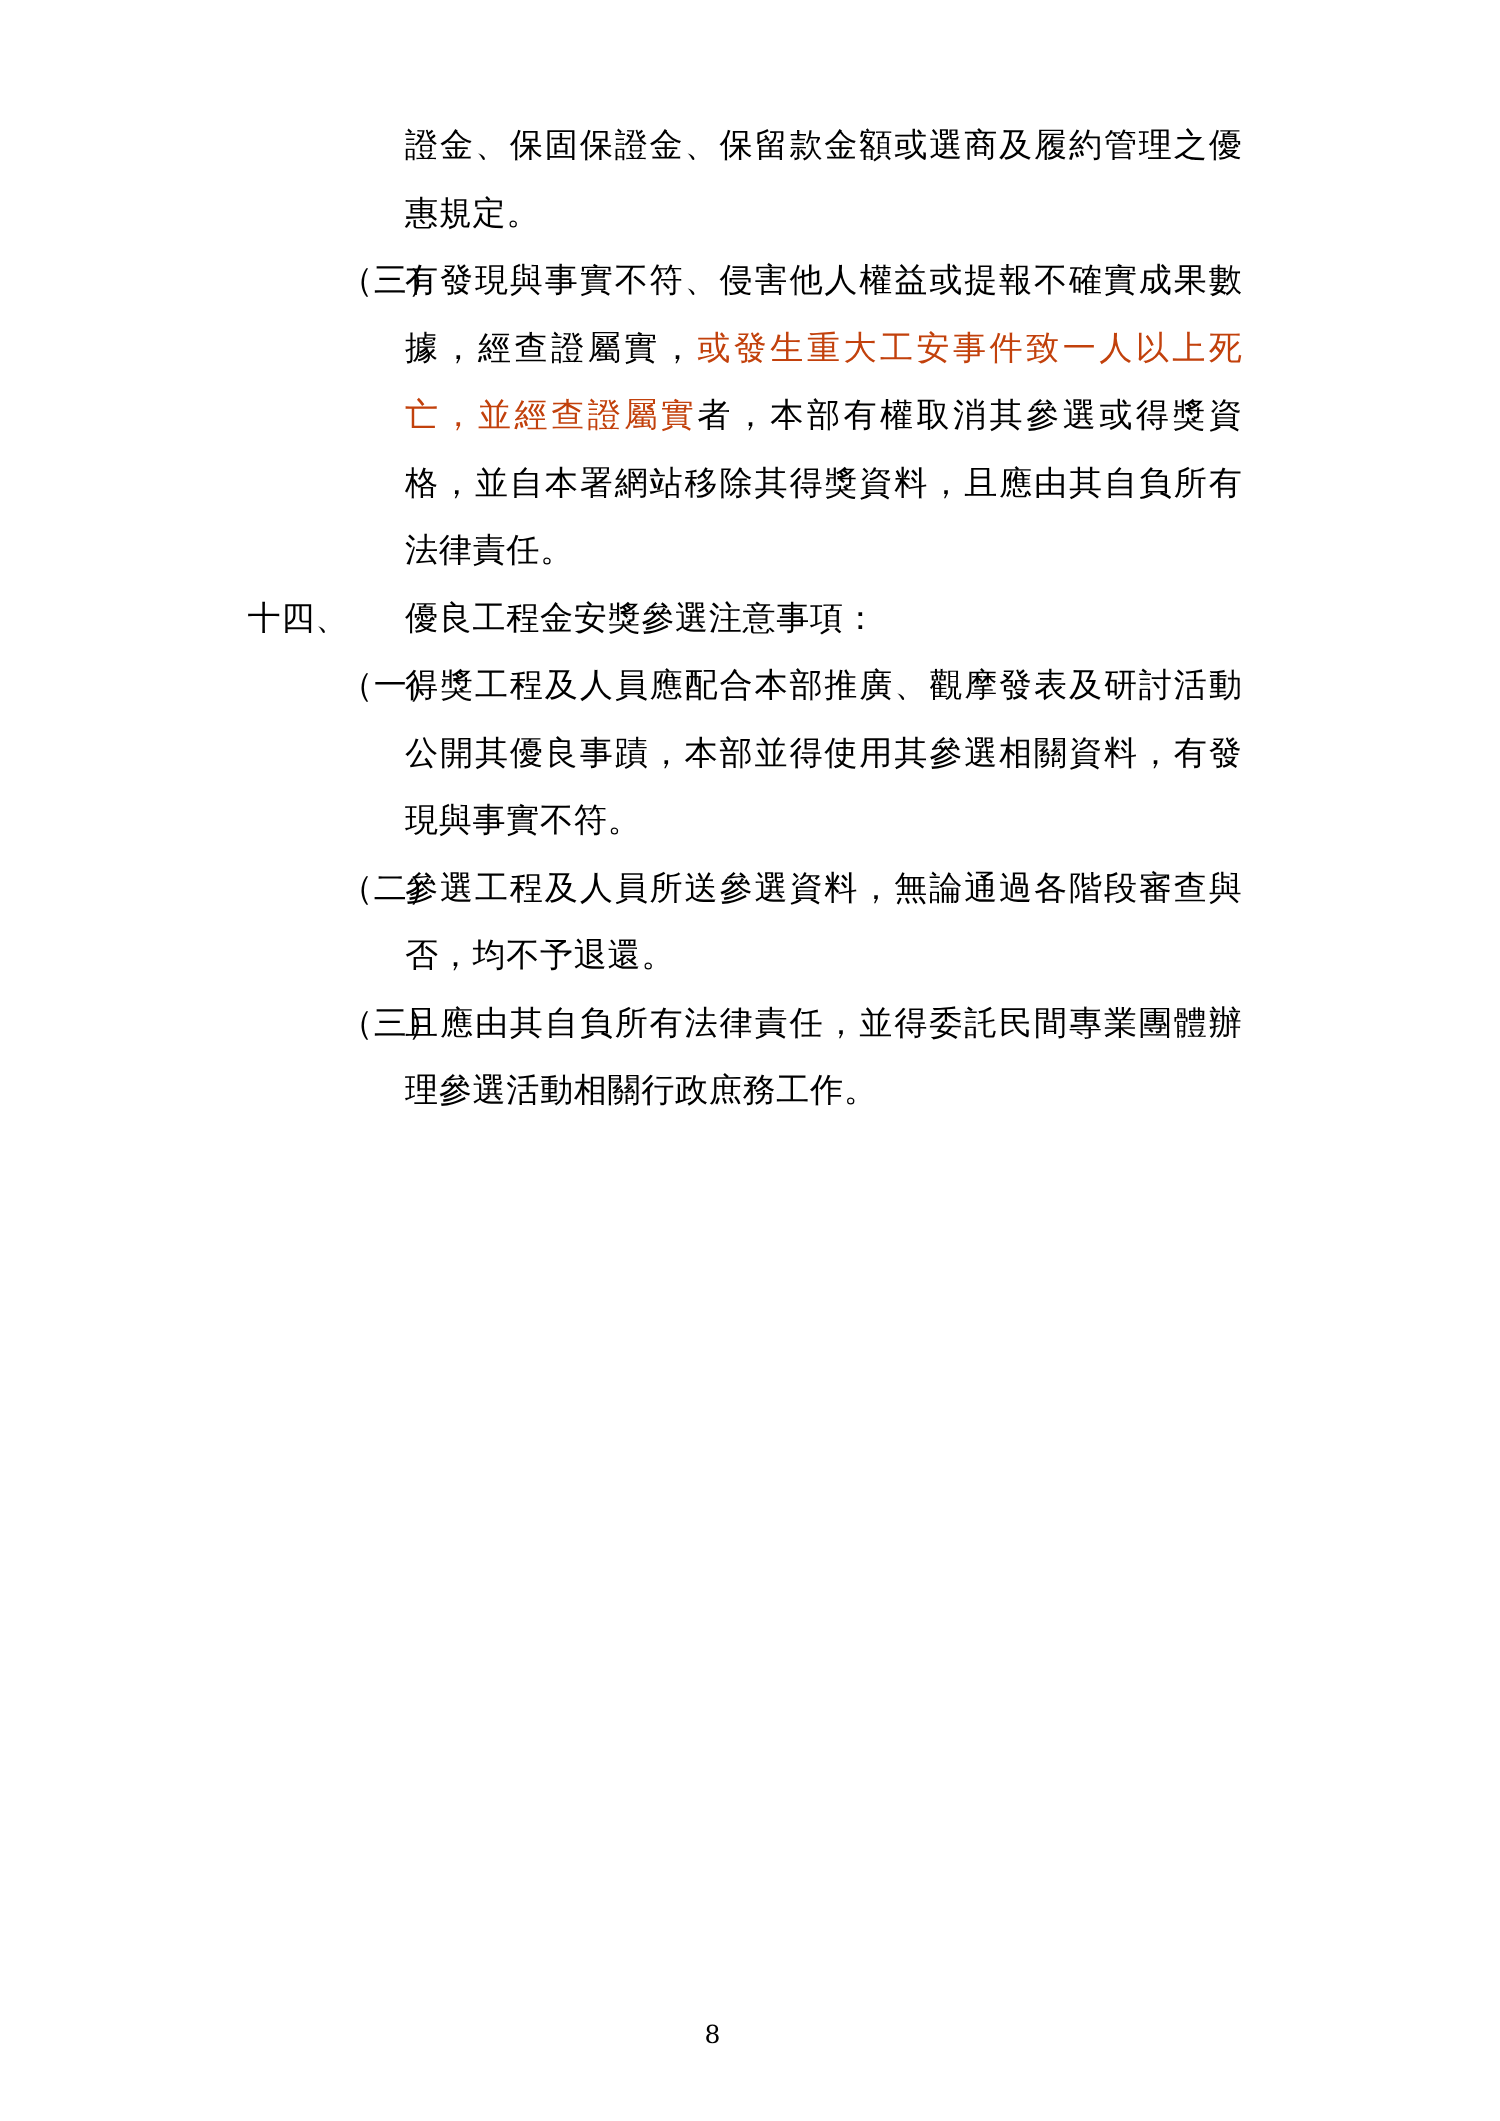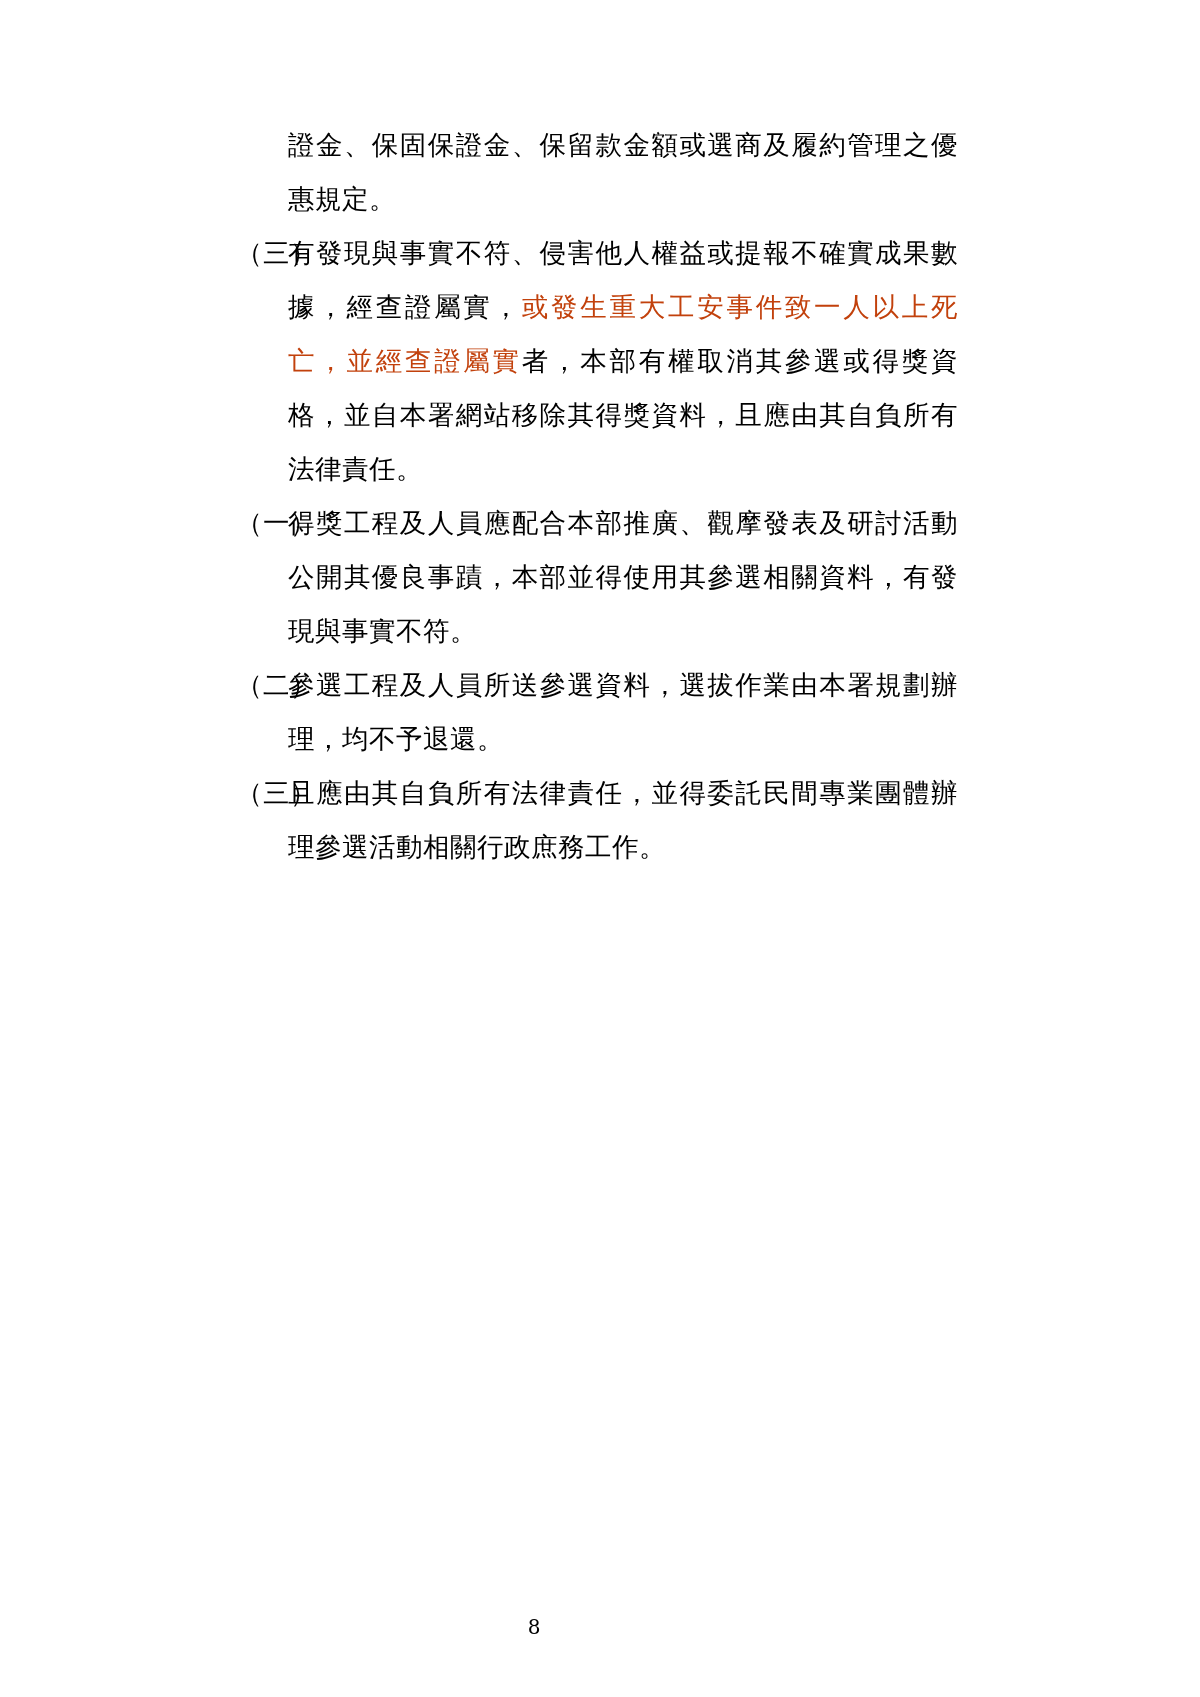--- a/index.html
+++ b/index.html
@@ -12,21 +12,22 @@
     height: 1697px;
     position: relative;
     font-family: "DejaVu Serif", "Liberation Serif", serif;
     color: #000000;
   }
   .page {
     position: relative;
     width: 1068px;
     height: 1697px;
     box-sizing: border-box;
-    padding: 118px 110px 60px 110px;
+    padding: 90px 110px 60px 110px;
+    margin-left: 36px;
   }
   .body-text {
     font-size: 26.5px;
     line-height: 54px;
     letter-spacing: 0.5px;
     text-align: justify;
   }
 
   
   .cont-block {
@@ -93,29 +94,33 @@
 
     <div class="cont-block">
       <p>證金、保固保證金、保留款金額或選商及履約管理之優惠規定。</p>
     </div>
 
     <div class="item level2">
       <span class="marker">（三）</span>
       <p class="content"><span>有發現與事實不符、侵害他人權益或提報不確實成果數據，經查證屬實，</span><span class="hl">或發生重大工安事件致一人以上死亡，並經查證屬實</span><span>者，本部有權取消其參選或得獎資格，並自本署網站移除其得獎資料，且應由其自負所有法律責任。</span></p>
     </div>
 
+    <div class="item level1">
+      <span class="marker">十四、</span>
+      <p class="content">優良工程金安獎參選注意事項：</p>
+    </div>
 
     <div class="item level2">
       <span class="marker">（一）</span>
       <p class="content">得獎工程及人員應配合本部推廣、觀摩發表及研討活動公開其優良事蹟，本部並得使用其參選相關資料，有發現與事實不符。</p>
     </div>
 
     <div class="item level2">
       <span class="marker">（二）</span>
-      <p class="content">參選工程及人員所送參選資料，選拔作業由本署規劃辦理，均不予退還。</p>
+      <p class="content">參選工程及人員所送參選資料，無論通過各階段審查與否，均不予退還。</p>
     </div>
 
     <div class="item level2">
       <span class="marker">（三）</span>
       <p class="content">且應由其自負所有法律責任，並得委託民間專業團體辦理參選活動相關行政庶務工作。</p>
     </div>
 
   </div>
 
   <div class="footer">8</div>

